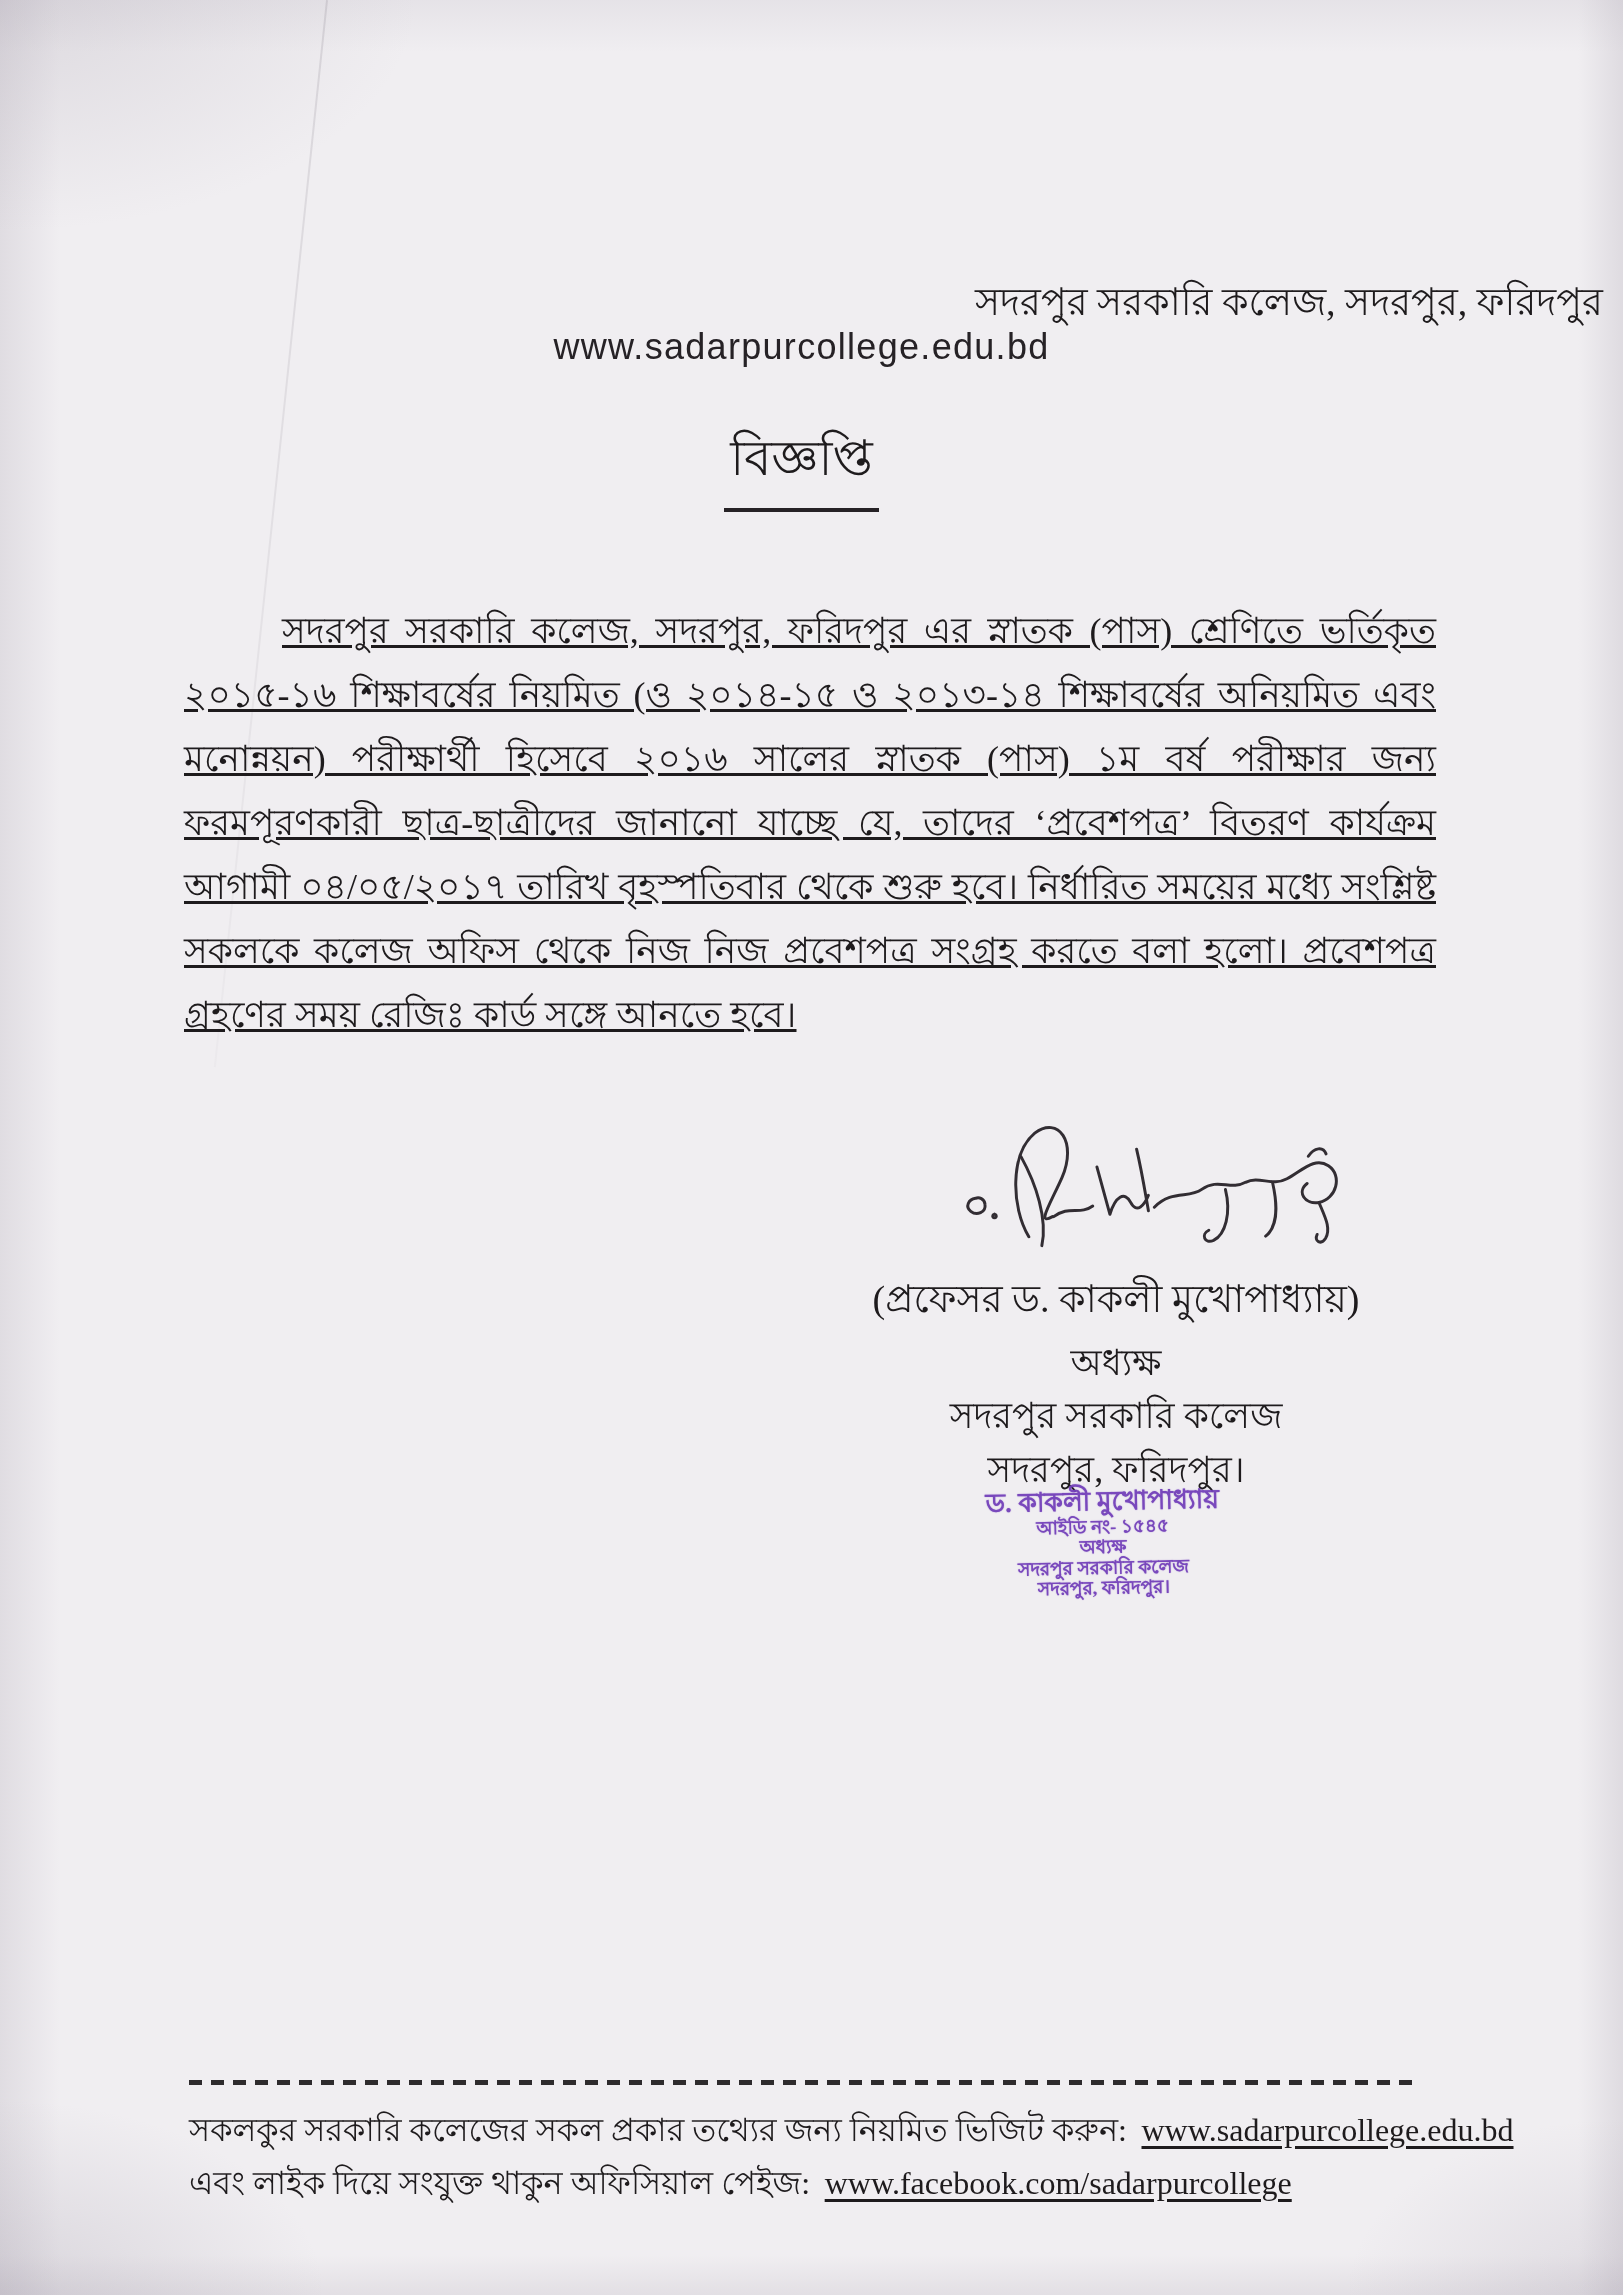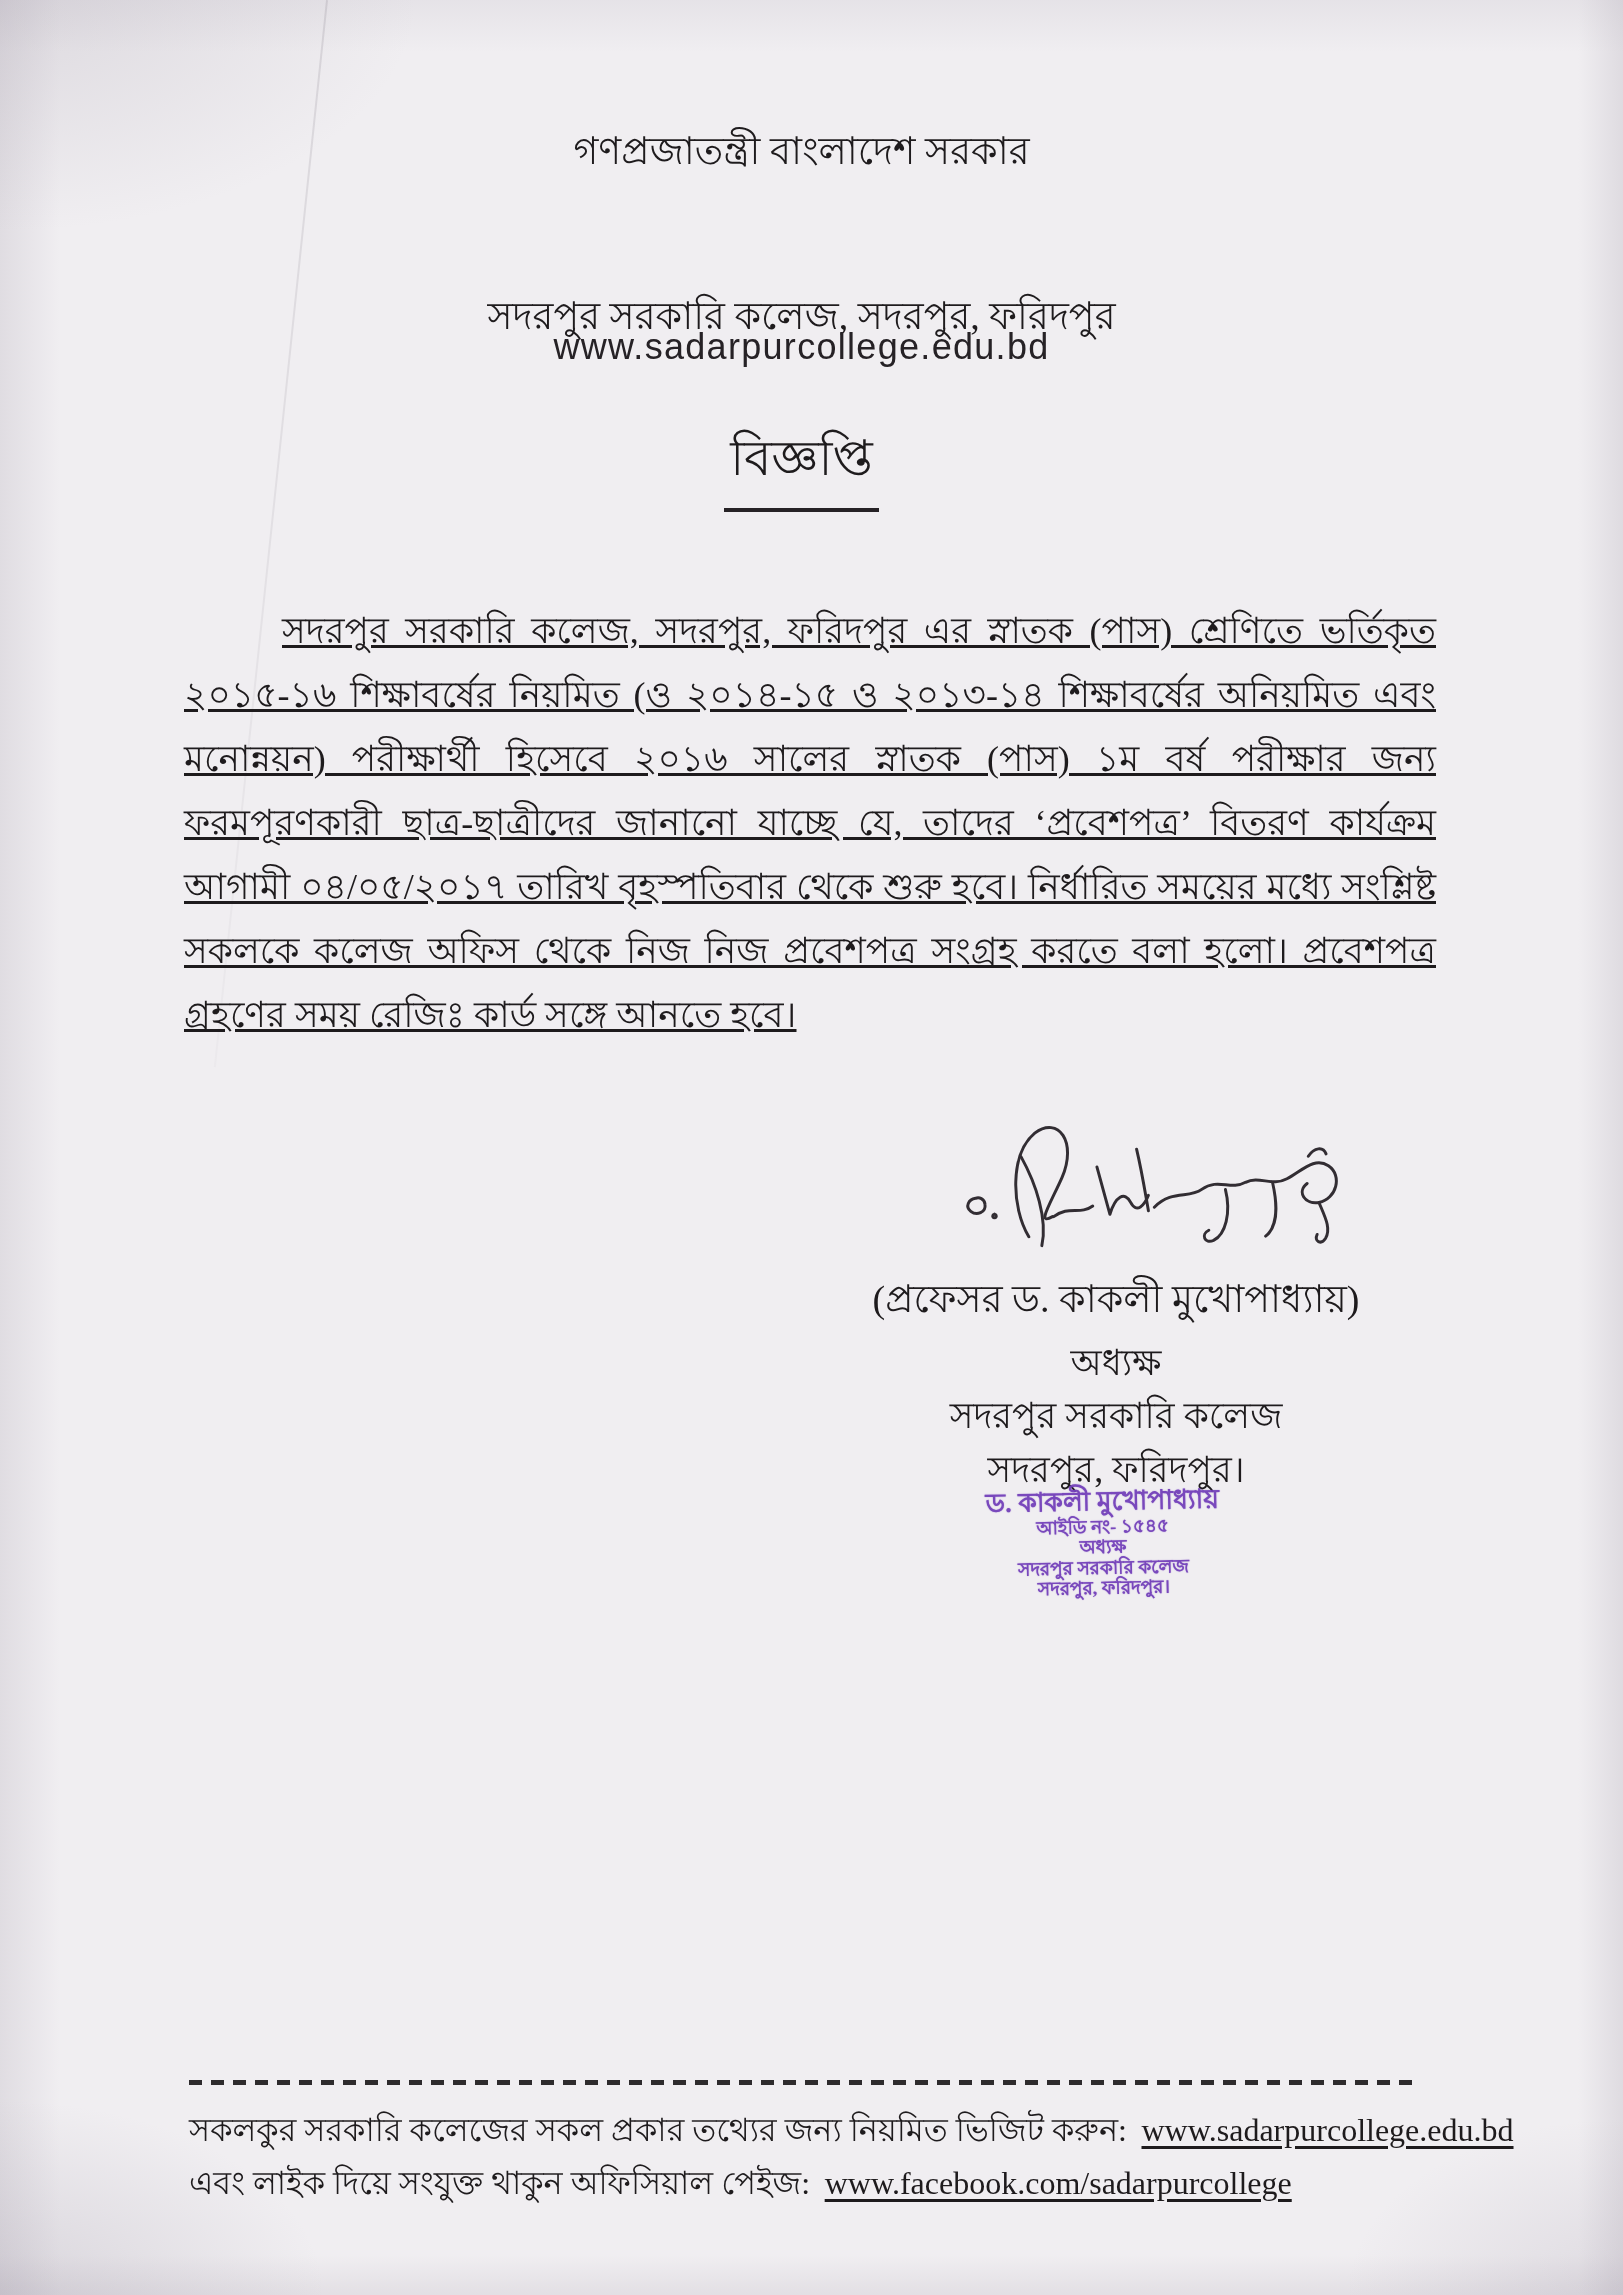--- a/index.html
+++ b/index.html
@@ -37,21 +37,21 @@
   }
   .hline {
     position: absolute;
     left: 0;
     width: 1603px;
     text-align: center;
     white-space: nowrap;
   }
   .h1   { top: 121px;  font-size: 38px; }
   .h2   { top: 207px;  font-size: 38px; }
-  .h3   { top: 286px;  font-size: 38px; }
+  .h3   { top: 272px;  font-size: 38px; text-align: right; }
   .hurl { top: 326px;  font-size: 36px; font-family: "Liberation Sans", "DejaVu Sans", sans-serif; letter-spacing: 1.3px; color: #262226; }
   .title-wrap {
     position: absolute;
     left: 0;
     top: 421px;
     width: 1603px;
     text-align: center;
   }
   .title {
     display: inline-block;
@@ -136,21 +136,20 @@
     margin-left: 6.6px;
   }
 </style>
 </head>
 <body>
 
 <div class="page">
 
   <div class="crease"></div>
 
-  <div class="hline h1">গণপ্রজাতন্ত্রী বাংলাদেশ সরকার</div>
   <div class="hline h3">সদরপুর সরকারি কলেজ, সদরপুর, ফরিদপুর</div>
   <div class="hline hurl">www.sadarpurcollege.edu.bd</div>
 
   <div class="title-wrap">
     <span class="title">বিজ্ঞপ্তি</span>
   </div>
 
 
   <p class="body">সদরপুর সরকারি কলেজ, সদরপুর, ফরিদপুর এর স্নাতক (পাস) শ্রেণিতে ভর্তিকৃত ২০১৫-১৬ শিক্ষাবর্ষের নিয়মিত (ও ২০১৪-১৫ ও ২০১৩-১৪ শিক্ষাবর্ষের অনিয়মিত এবং মনোন্নয়ন) পরীক্ষার্থী হিসেবে ২০১৬ সালের স্নাতক (পাস) ১ম বর্ষ পরীক্ষার জন্য ফরমপূরণকারী ছাত্র-ছাত্রীদের জানানো যাচ্ছে যে, তাদের ‘প্রবেশপত্র’ বিতরণ কার্যক্রম আগামী ০৪/০৫/২০১৭ তারিখ বৃহস্পতিবার থেকে শুরু হবে। নির্ধারিত সময়ের মধ্যে সংশ্লিষ্ট সকলকে কলেজ অফিস থেকে নিজ নিজ প্রবেশপত্র সংগ্রহ করতে বলা হলো। প্রবেশপত্র গ্রহণের সময় রেজিঃ কার্ড সঙ্গে আনতে হবে।</p>
 

